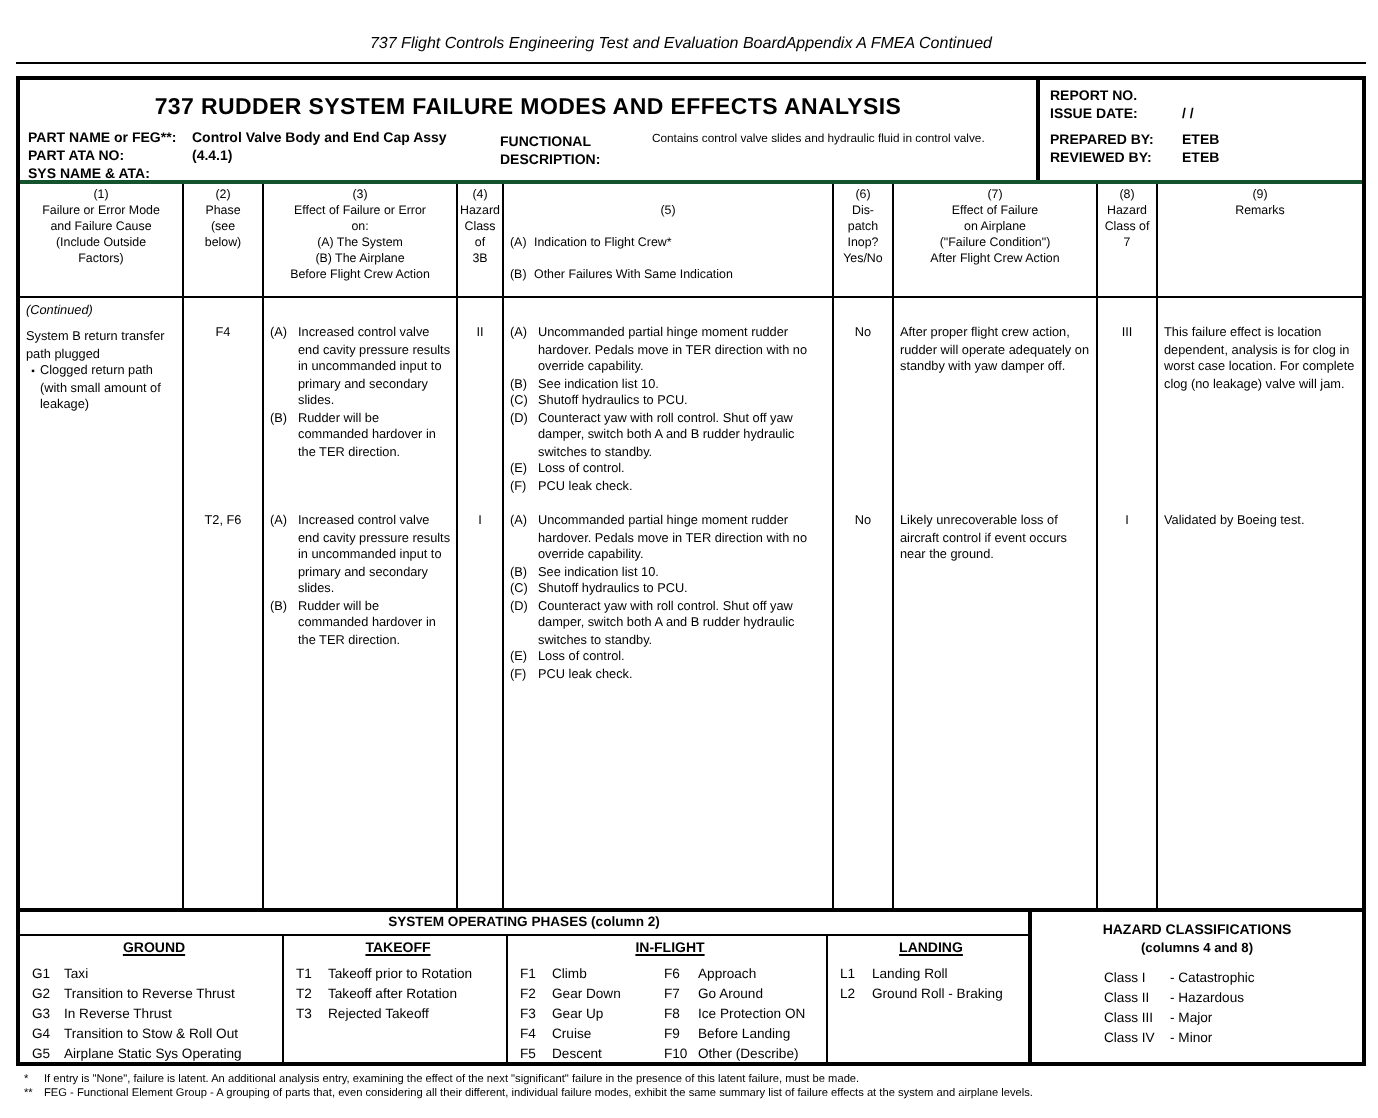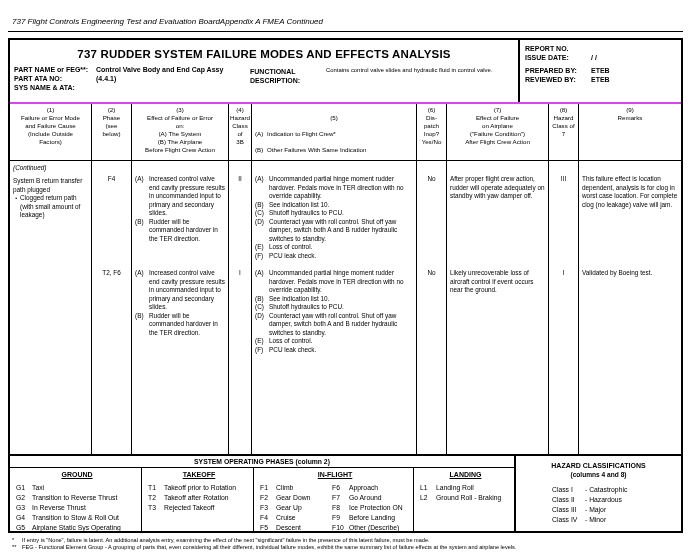--- a/index.html
+++ b/index.html
@@ -7,33 +7,33 @@
   body {
     width: 689px; height: 559px; position: relative;
     font-family: "Liberation Sans", sans-serif; color:#000;
     -webkit-font-smoothing: antialiased;
   }
   .page { position:absolute; inset:0; background:#fff; }
 
   
   .pgheader {
     position:absolute; top:17px; left:8px; width:675px;
-    display:flex; justify-content:flex-start;
+    display:flex; justify-content:center;
     font-size:8px; font-style:italic;
     border-bottom:1.5px solid #000; padding:0 14px 5px 4px;
   }
 
   
   .maintable {
     position:absolute; top:38px; left:8px; width:675px; height:418px;
     border:2px solid #000; display:flex; flex-direction:column; background:#fff;
   }
 
   
-  .titleblock { display:flex; height:64px; border-bottom:2px solid #d946ef; }
+  .titleblock { display:flex; height:52px; border-bottom:2px solid #14532d; }
   .tb-left  { position:relative; flex:1 1 auto; }
   .tb-title { text-align:center; font-weight:bold; font-size:11.5px; letter-spacing:.2px; margin-top:8px; }
   .tb-grid  { position:absolute; left:4px; top:25px; font-size:7px; font-weight:bold; line-height:9px; }
   .tb-grid .row { display:flex; }
   .tb-grid .lbl { width:82px; }
   .tb-func { position:absolute; left:240px; top:27px; font-size:7px; font-weight:bold; line-height:9px; }
   .tb-desc { position:absolute; left:316px; top:27px; width:196px; font-size:5.9px; line-height:7px; }
   .tb-right {
     flex:0 0 163px; border-left:2px solid #000;
     font-size:7px; font-weight:bold; padding:4px 2px 0 5px; line-height:9px;

